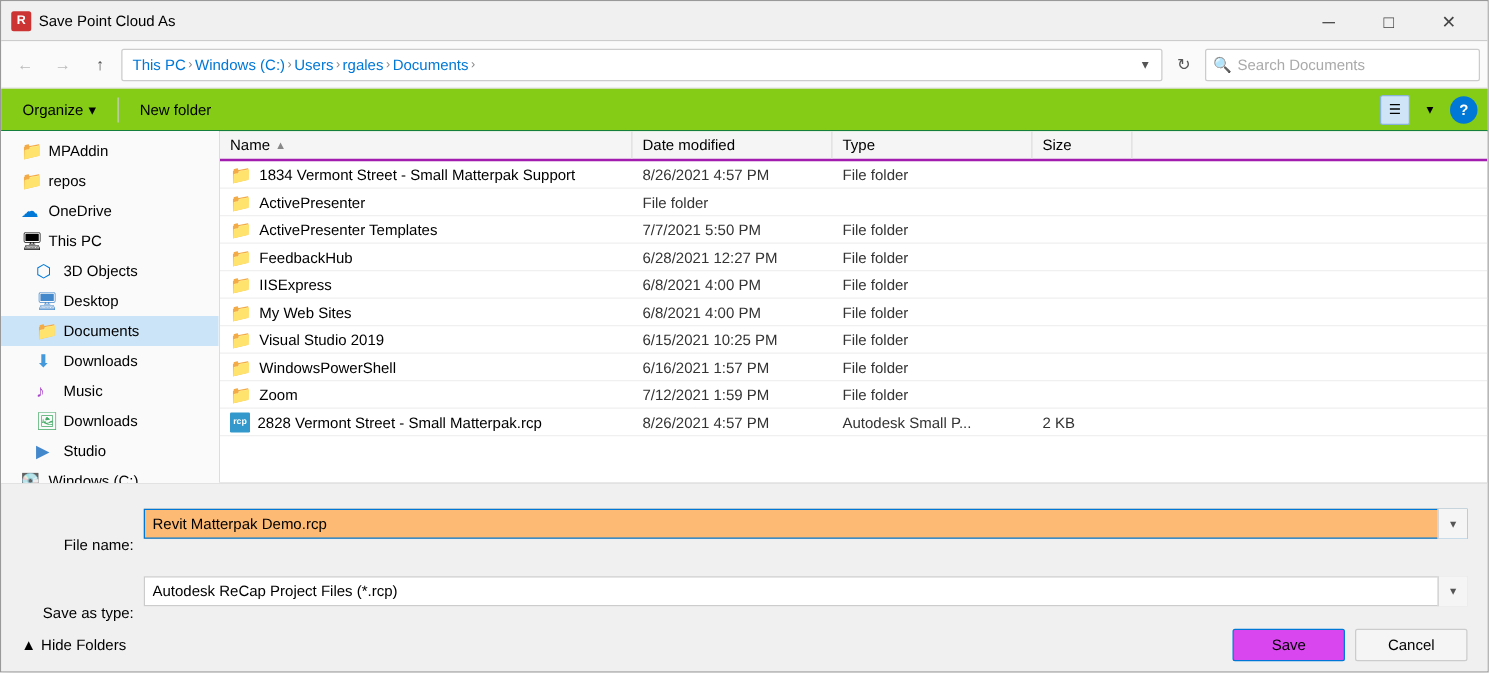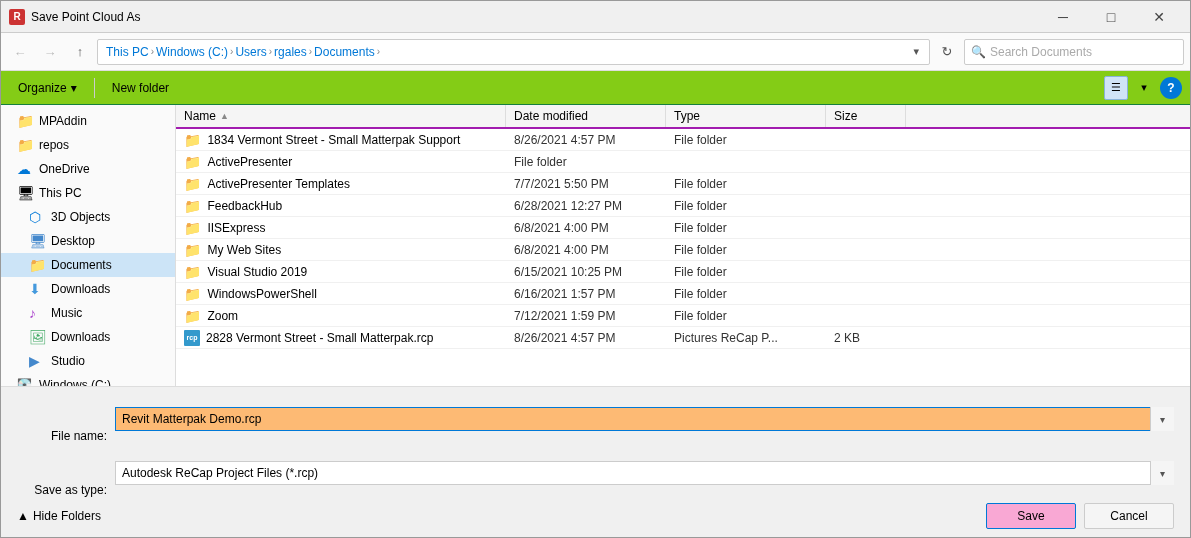--- a/index.html
+++ b/index.html
@@ -339,21 +339,21 @@
     .action-btn {
       width: 90px;
       height: 26px;
       border: 1px solid #ccc;
       background: #f5f5f5;
       cursor: pointer;
       font-size: 12px;
       border-radius: 2px;
     }
     .action-btn.primary {
-      background: #f9a8d4;
+      background: #d946ef;
       border-color: #0078d7;
     }
 
     
     .folder-yellow { color: #ffbb33; }
 
     .sort-arrow { font-size: 9px; margin-left: 4px; color: #888; }
 
     
     .file-list-body::-webkit-scrollbar { width: 12px; }
@@ -582,21 +582,21 @@
       <div class="file-cell cell-date">7/12/2021 1:59 PM</div>
       <div class="file-cell cell-type">File folder</div>
       <div class="file-cell cell-size"></div>
     </div>
           <div class="file-row">
       <div class="file-cell cell-name">
         <span class="file-icon-rcp">rcp</span>
         <span>2828 Vermont Street - Small Matterpak.rcp</span>
       </div>
       <div class="file-cell cell-date">8/26/2021 4:57 PM</div>
-      <div class="file-cell cell-type">Pictures ReCap P...</div>
+      <div class="file-cell cell-type">Autodesk Small P...</div>
       <div class="file-cell cell-size">2 KB</div>
     </div>
         </div>
     </div>
   </div>
 
   <div class="bottom-section">
     <div class="form-row">
       <label class="form-label">File name:</label>
       <div class="form-input-wrap">

